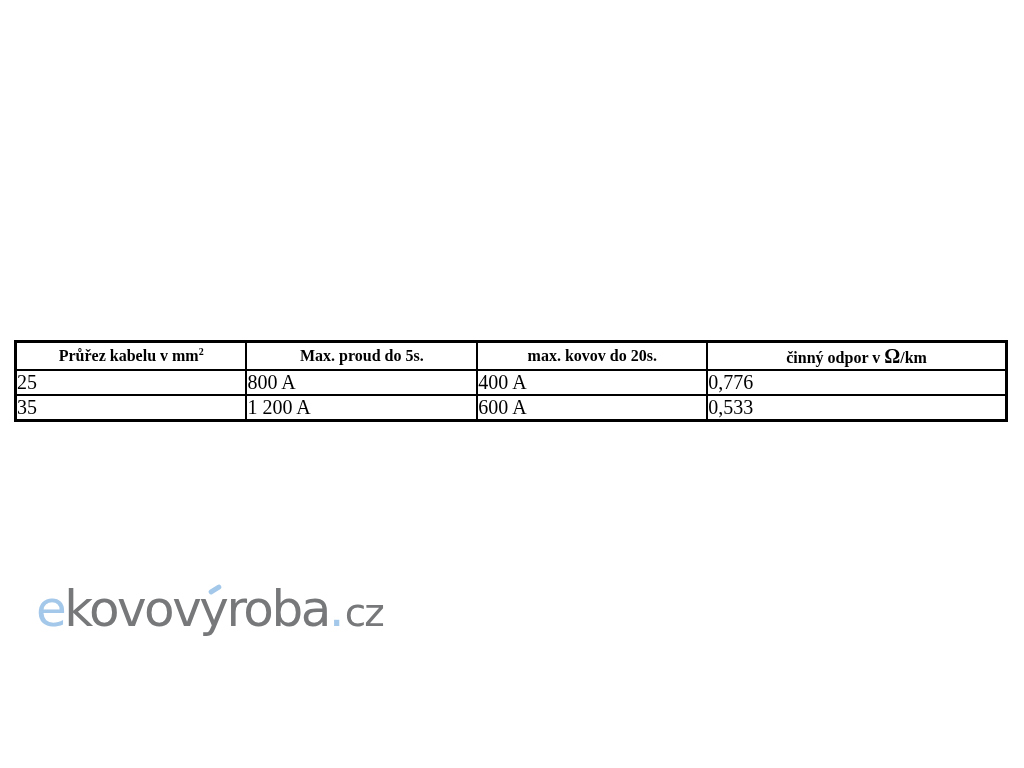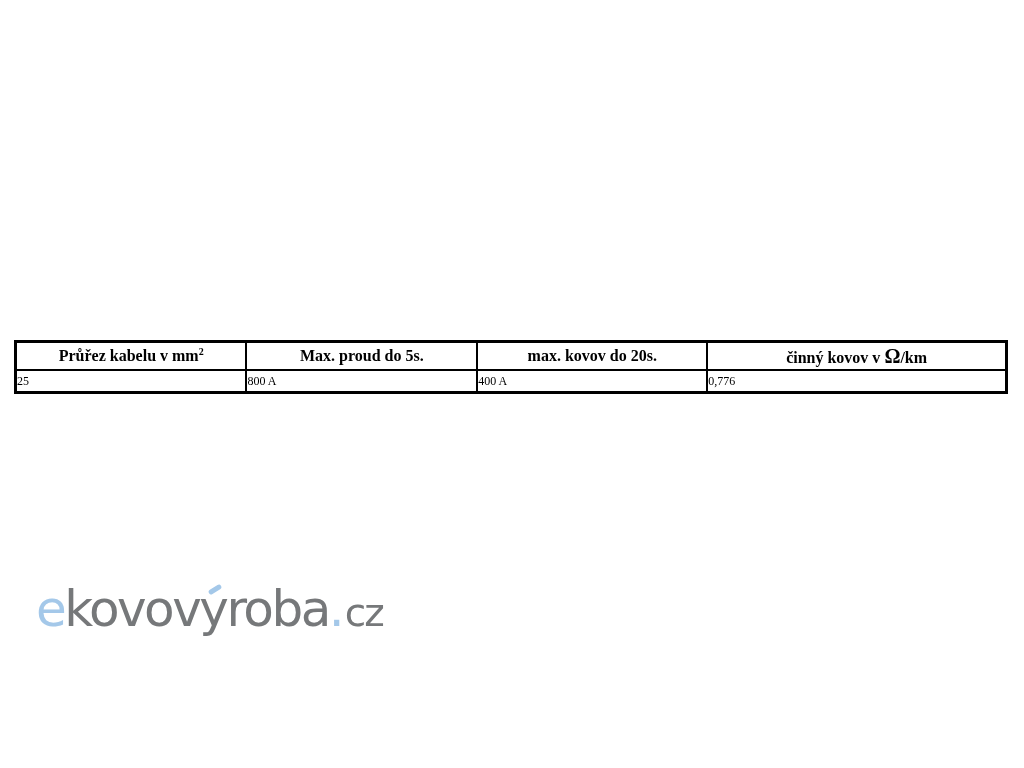--- a/index.html
+++ b/index.html
@@ -30,21 +30,21 @@
     padding: 0;
     overflow: hidden;
     white-space: nowrap;
   }
   table.data th {
     font-size: 16px;
     font-weight: bold;
     height: 26px;
   }
   table.data td {
-    font-size: 12px;
+    font-size: 20px;
     font-weight: normal;
     height: 20px;
   }
   th sup {
     font-size: 10px;
     vertical-align: super;
     line-height: 0;
   }
   .omega {
     font-size: 20px;
@@ -99,30 +99,36 @@
         <th>
           <span>Průřez kabelu v mm</span><sup>2</sup>
         </th>
         <th>
           <span>Max. proud do 5s.</span>
         </th>
         <th>
           <span>max. kovov do 20s.</span>
         </th>
         <th>
-          <span>činný kovov v </span><span class="omega">Ω</span><span>/km</span>
+          <span>činný odpor v </span><span class="omega">Ω</span><span>/km</span>
         </th>
       </tr>
     </thead>
     <tbody>
       <tr>
         <td>25</td>
         <td>800 A</td>
         <td>400 A</td>
         <td>0,776</td>
       </tr>
+      <tr>
+        <td>35</td>
+        <td>1 200 A</td>
+        <td>600 A</td>
+        <td>0,533</td>
+      </tr>
     </tbody>
   </table>
 </div>
 
 <div class="logo" aria-label="ekovovýroba.cz">
   <span class="blue">e</span><span>kovov</span><span class="y-wrap"><span class="y-accent"></span><span>y</span></span><span>roba</span><span class="blue dot">.</span><span class="cz">cz</span>
 </div>
 
 </body></html>

